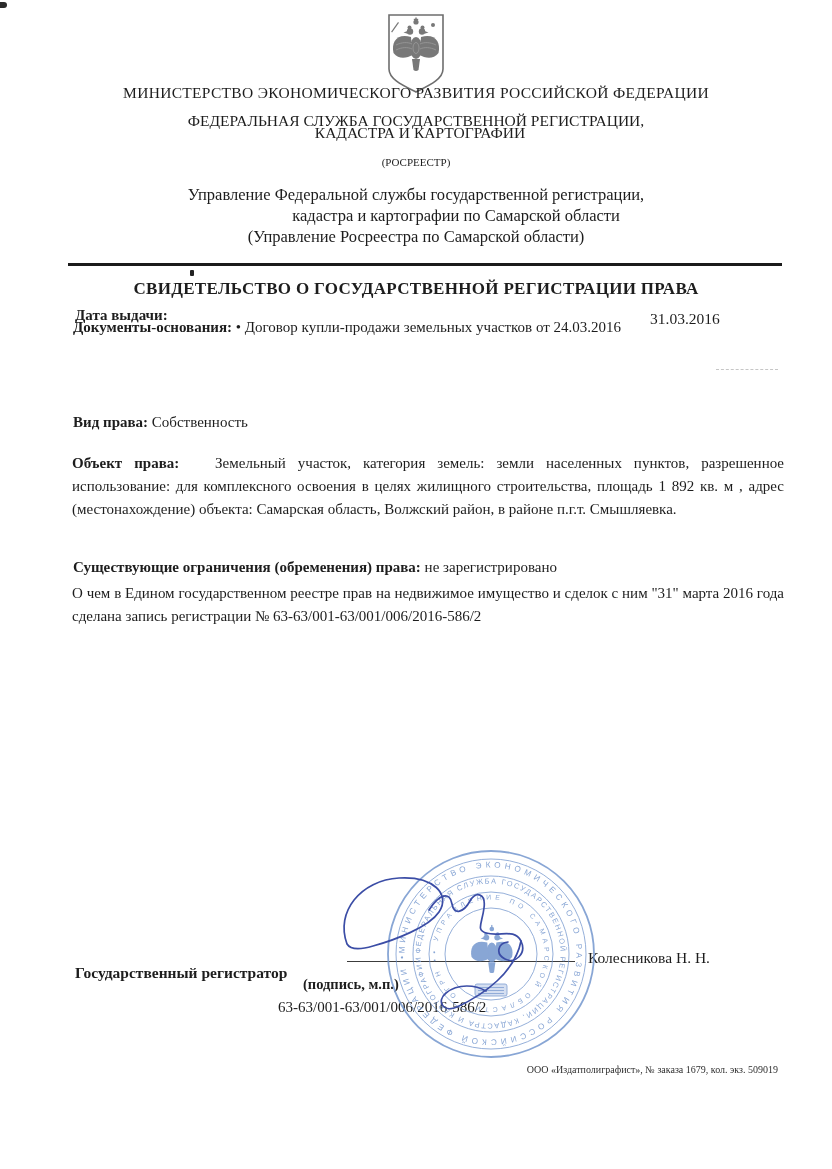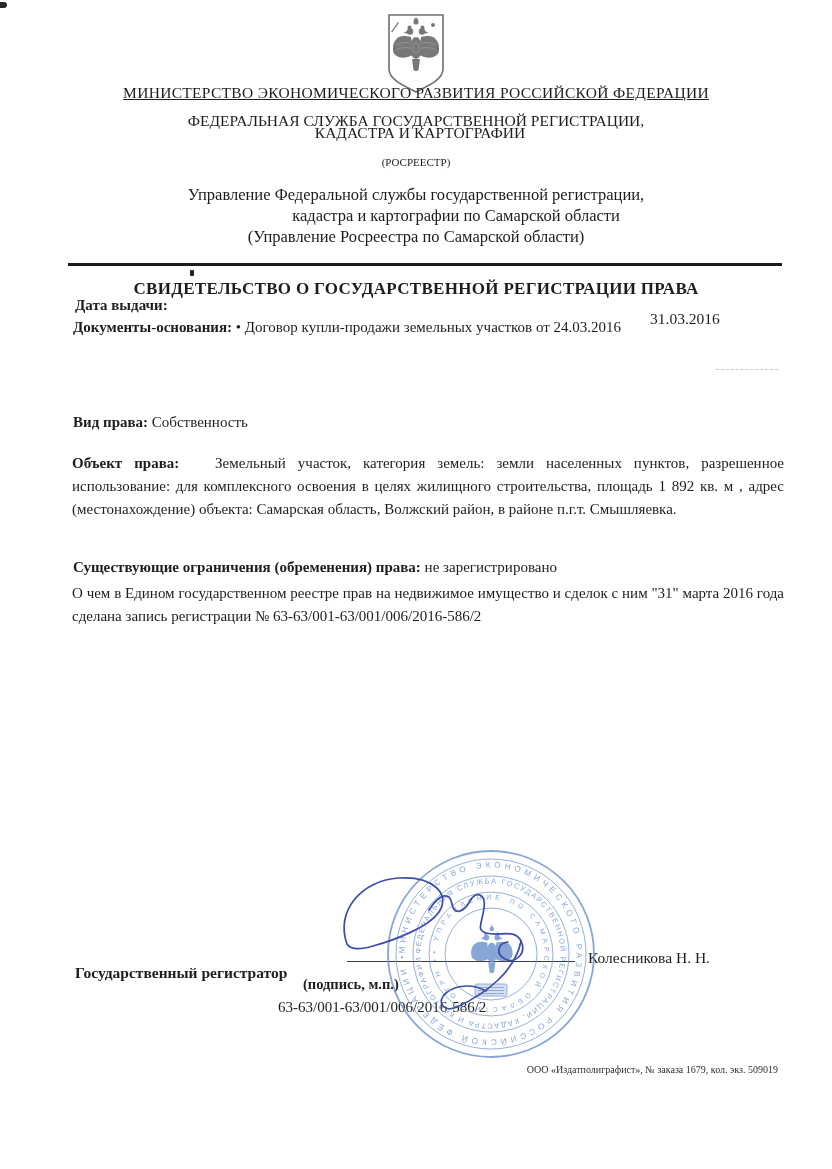--- a/index.html
+++ b/index.html
@@ -10,34 +10,34 @@
     height: 1169px;
     margin: 0 auto;
     background: #ffffff;
     font-family: "Liberation Serif", "DejaVu Serif", serif;
     color: #1d1d1d;
     overflow: hidden;
   }
   .speck { position: absolute; left: 0; top: 2px; width: 7px; height: 6px; background: #2a2a2a; border-radius: 0 3px 3px 0; }
   .emblem { position: absolute; left: 384px; top: 12px; width: 64px; height: 84px; }
   .center-line { position: absolute; left: 0; width: 832px; text-align: center; }
-  .ministry { top: 84px; font-size: 15.5px; letter-spacing: 0.3px; text-decoration: underline; }
+  .ministry { top: 84px; font-size: 15.5px; letter-spacing: 0.3px; }
   .svc1 { top: 112px; font-size: 15.5px; }
   .svc2 { top: 124px; font-size: 15.5px; padding-left: 8px; }
   .svc3 { top: 156px; font-size: 11px; }
   .off1 { top: 185px; font-size: 16.5px; }
   .off2 { top: 206px; font-size: 16.5px; margin-left: 40px; }
   .off3 { top: 227px; font-size: 16.5px; }
   .rule { position: absolute; left: 68px; top: 263px; width: 714px; height: 3px; background: #1b1b1b; }
   .stray { position: absolute; left: 190px; top: 270px; width: 4px; height: 6px; background: #222; border-radius: 1px; }
   .doc-title { top: 279px; font-size: 17px; font-weight: bold; letter-spacing: 0.3px; }
   .para { position: absolute; font-size: 15px; line-height: 23px; }
   .just { text-align: justify; }
   .b { font-weight: bold; }
-  .date-label { left: 75px; top: 294px; }
+  .date-label { left: 75px; top: 304px; }
   .date-value { left: 650px; top: 307px; font-size: 15.5px; }
   .basis { left: 73px; top: 316px; width: 740px; }
   .subject { left: 73px; top: 356px; width: 650px; }
   .subj-dashes { position: absolute; left: 716px; top: 369px; width: 62px; border-top: 1px dashed #c6c6c6; }
   .vid { left: 73px; top: 411px; }
   .cadastral { left: 75px; top: 431px; }
   .object { left: 72px; top: 452px; width: 712px; }
   .restrict { left: 73px; top: 556px; width: 740px; }
   .registry { left: 72px; top: 582px; width: 712px; }
   .registrar-label { left: 75px; top: 946px; font-size: 15.5px; margin-top: 15px; }

